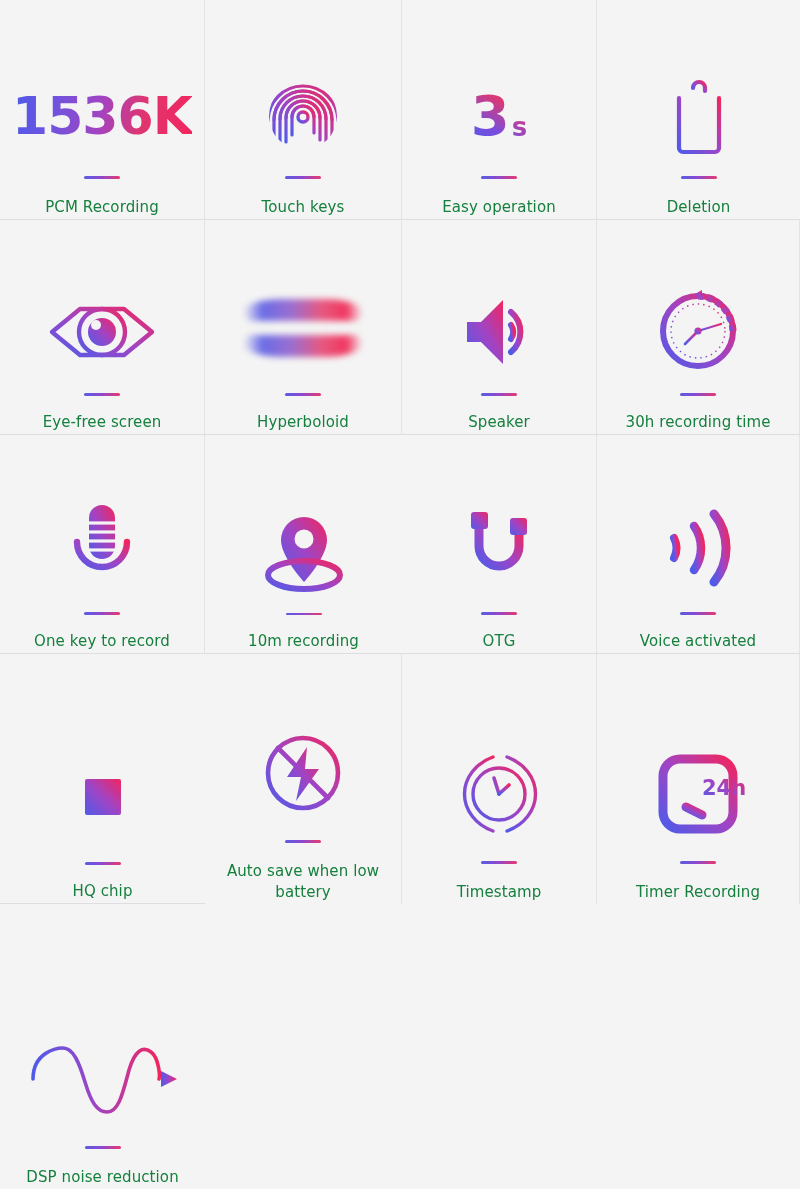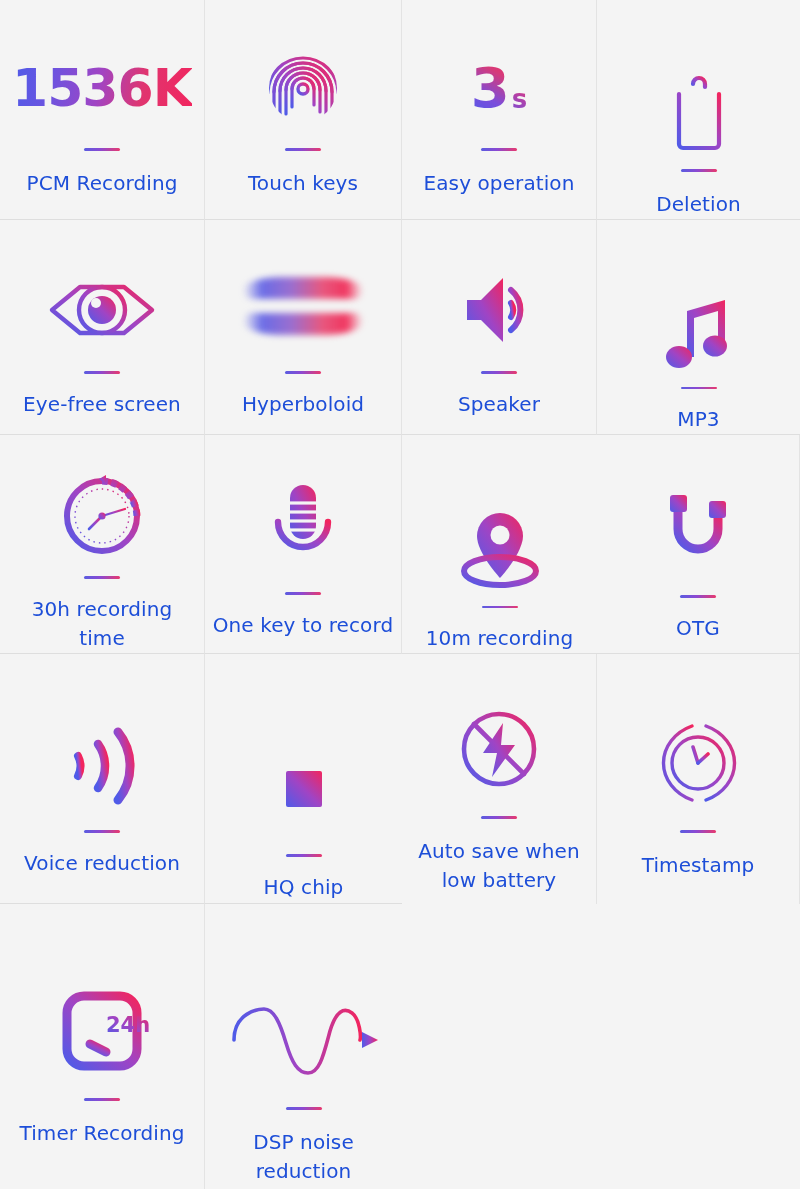--- a/index.html
+++ b/index.html
@@ -15,21 +15,21 @@
     display:grid;
     grid-template-columns:205px 197px 195px 203px;
     grid-template-rows:220px 215px 219px 250px 285px;
     box-sizing:border-box;
   }
   .cell{
     position:relative;
     display:flex;
     flex-direction:column;
     align-items:center;
-    justify-content:center;
+    justify-content:flex-end;
     box-sizing:border-box;
     border-right:1px solid #e3e3e3;
     border-bottom:1px solid #dedede;
     overflow:visible;
   }
   .cell.col4{border-right:none;margin-top:48px;}
   .cell.row5{border-bottom:none;}
   
 
   .icon-wrap{
@@ -52,22 +52,22 @@
     margin-top:6px;
   }
   .r1 .rule{margin-top:8px;}
   .r2 .rule{margin-top:10px;}
   .r3 .rule{margin-top:10px;}
   .r4 .rule{margin-top:12px;}
   .r5 .rule{margin-top:12px;}
 
   .label{
     margin-top:16px;
-    font-size:20px;
-    color:#1d4ed8;
+    font-size:15px;
+    color:#15803d;
     text-align:center;
     line-height:1.45;
     letter-spacing:0.1px;
     padding:0 6px;
     max-width:190px;
   }
   .r1 .label{margin-top:18px;}
   .r5 .label{margin-top:18px;}
 
   
@@ -236,38 +236,20 @@
         <g fill="none" stroke="url(#gSpk)" stroke-width="6" stroke-linecap="round">
           <path d="M50 18a26 26 0 0 1 0 40"></path>
           <path d="M50 31a13 13 0 0 1 0 14"></path>
         </g>
       </svg>
     </div>
     <div class="rule"></div>
     <div class="label">Speaker</div>
   </div>
 
-  <div class="cell r2 col4 row2">
-    <div class="icon-wrap">
-      <svg width="68" height="78" viewBox="0 0 68 78">
-        <defs>
-            <linearGradient id="gNote" x1="0" y1="1" x2="1" y2="0">
-          <stop offset="0" stop-color="#4f5be8"></stop>
-              <stop offset="0.5" stop-color="#a044c4"></stop>
-              <stop offset="1" stop-color="#f2255e"></stop>
-        </linearGradient>
-          </defs>
-        <path d="M22 62V16L60 5v45h-7V16L29 23v39z" fill="url(#gNote)"></path>
-        <ellipse cx="14" cy="62" rx="13" ry="11" fill="url(#gNote)"></ellipse>
-        <ellipse cx="50" cy="51" rx="12" ry="10.5" fill="url(#gNote)"></ellipse>
-      </svg>
-    </div>
-    <div class="rule"></div>
-    <div class="label">MP3</div>
-  </div>
 
   <div class="cell r3 col1 row3">
     <div class="icon-wrap">
       <svg width="86" height="86" viewBox="0 0 86 86">
         <defs>
             <linearGradient id="gClk" x1="0" y1="1" x2="1" y2="0">
           <stop offset="0" stop-color="#4f5be8"></stop>
               <stop offset="0.5" stop-color="#a044c4"></stop>
               <stop offset="1" stop-color="#f2255e"></stop>
         </linearGradient>
@@ -370,21 +352,21 @@
         </linearGradient>
           </defs>
         <g fill="none" stroke="url(#gWav)" stroke-linecap="round">
           <path d="M10 30a22 22 0 0 1 0 20" stroke-width="8"></path>
           <path d="M30 18a38 38 0 0 1 0 44" stroke-width="8.5"></path>
           <path d="M50 6a54 54 0 0 1 0 68" stroke-width="9"></path>
         </g>
       </svg>
     </div>
     <div class="rule"></div>
-    <div class="label">Voice reduction</div>
+    <div class="label">Voice activated</div>
   </div>
 
 
   <div class="cell r4 col4 row4">
     <div class="icon-wrap">
       <svg width="76" height="76" viewBox="0 0 76 76">
         <defs>
             <linearGradient id="gChip" x1="0" y1="1" x2="1" y2="0">
           <stop offset="0" stop-color="#4f5be8"></stop>
               <stop offset="0.5" stop-color="#a044c4"></stop>

